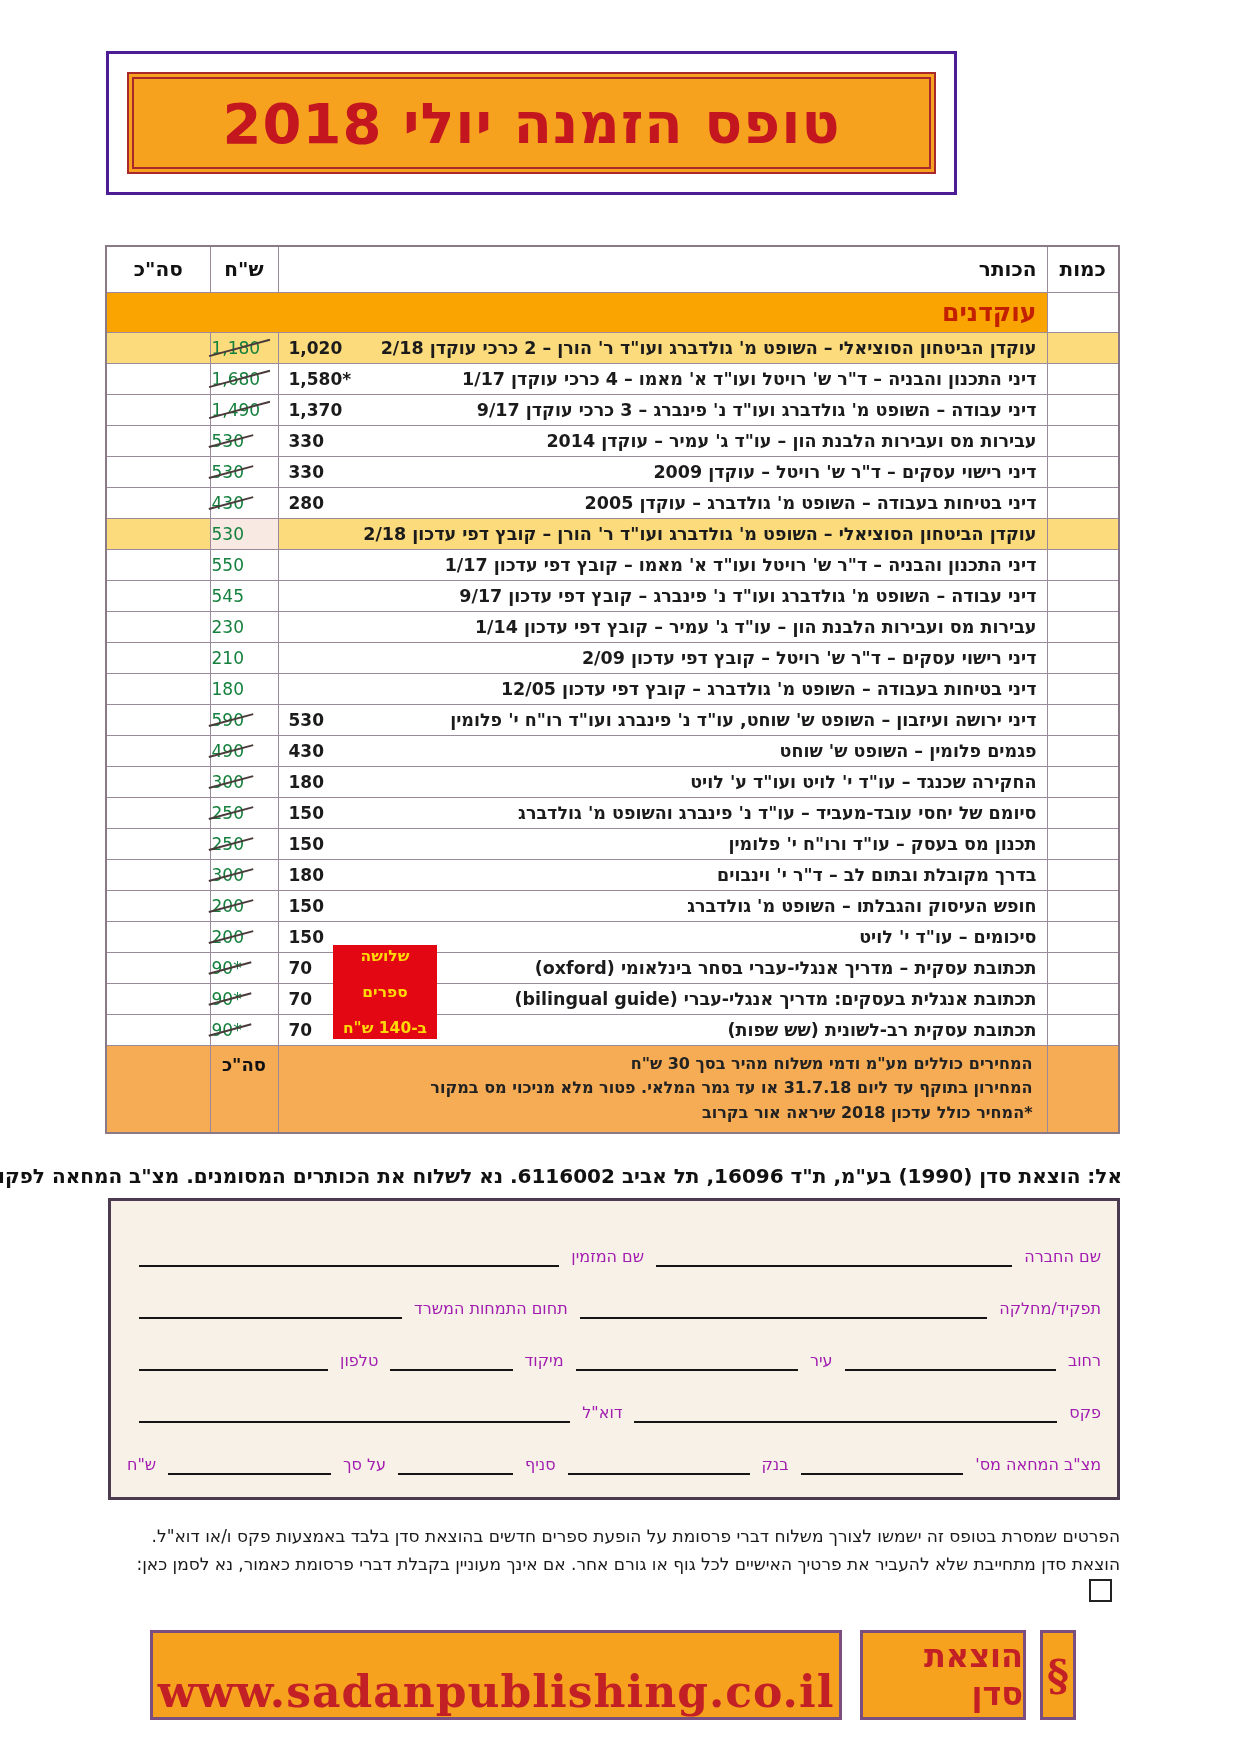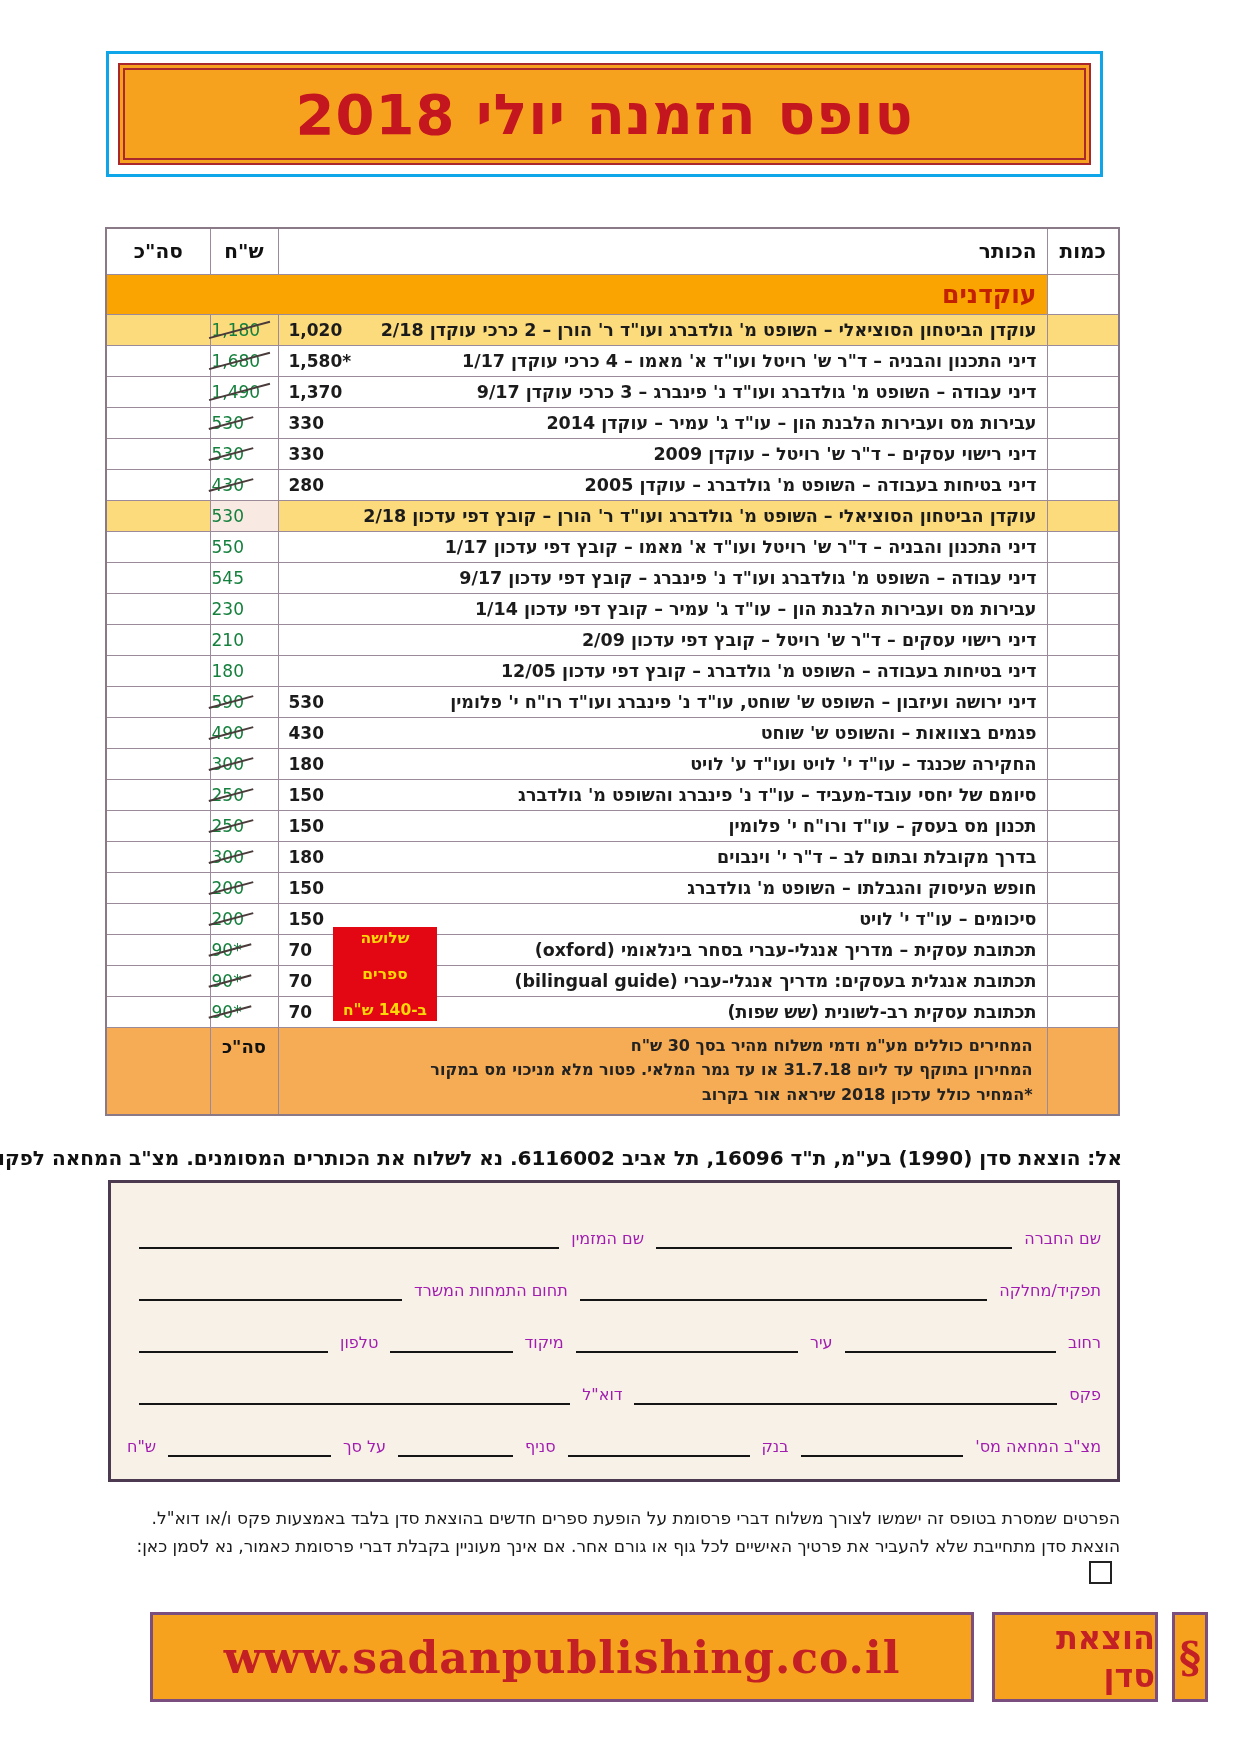--- a/index.html
+++ b/index.html
@@ -1,19 +1,19 @@
 <!DOCTYPE html>
 <html lang="he"><head>
 <meta charset="utf-8">
 <style>
   html,body{margin:0;padding:0;background:#ffffff;}
   body{width:1240px;height:1754px;font-family:"DejaVu Sans",sans-serif;position:relative;overflow:hidden;}
 
   
-  .top-banner{margin:51px 0 0 106px;width:997px;box-sizing:border-box;border:3px solid #0ea5e9;background:#fff;padding:9px;}
+  .top-banner{margin:51px 0 0 106px;width:851px;box-sizing:border-box;border:3px solid #4c1d95;background:#fff;padding:18px;}
   .tb-red{background:#F6A21E;border:2px solid #A8282C;padding:3px;}
   .tb-red2{border:2px solid #A8282C;height:88px;display:flex;align-items:center;justify-content:center;}
   .tb-text{color:#C4161F;font-size:56px;font-weight:bold;direction:rtl;letter-spacing:1px;white-space:nowrap;}
 
   
   .table-wrap{position:relative;margin:50px 0 0 105px;width:1015px;}
   table.price{border-collapse:collapse;width:100%;table-layout:fixed;direction:rtl;border:2px solid #8a7a88;}
   table.price td{border:1px solid #9b8a99;box-sizing:border-box;}
   col.c-qty{width:72px;}  col.c-title{width:769px;}  col.c-shekel{width:68px;}  col.c-total{width:104px;}
   tr.head td{height:46px;font-weight:bold;font-size:20px;color:#111;background:#fff;text-align:center;vertical-align:middle;}
@@ -46,21 +46,21 @@
   .f-label{font-size:16px;font-weight:normal;color:#a21caf;white-space:nowrap;line-height:1;padding-bottom:2px;}
   .f-line{border-bottom:2px solid #151515;align-self:stretch;margin:0 12px;}
 
   
   .privacy{margin:22px 8px 0 110px;width:1010px;direction:rtl;text-align:right;font-size:17px;color:#1a1a1a;line-height:1.65;}
   .checkbox{display:inline-block;width:19px;height:19px;border:2px solid #222;vertical-align:-4px;margin-right:8px;background:#fff;}
 
   
   .bot{margin:24px 0 0 150px;display:flex;direction:ltr;align-items:stretch;height:90px;}
   .bot-box{background:#F6A21E;border:3px solid #7A4E7E;box-sizing:border-box;display:flex;align-items:center;justify-content:center;}
-  .bot-url{width:824px;}
+  .bot-url{width:692px;align-items:flex-end;}
   .bot-pub{width:166px;margin-left:18px;}
   .bot-sym{width:36px;margin-left:14px;}
   .bot-url span{font-family:"DejaVu Serif",serif;font-weight:bold;font-size:44px;color:#C32026;letter-spacing:1px;}
   .bot-pub span{font-size:32px;font-weight:bold;color:#C32026;direction:rtl;}
   .bot-sym span{font-family:"DejaVu Serif",serif;font-size:42px;font-weight:bold;color:#C32026;}
 </style>
 </head>
 <body>
 
 <div class="top-banner">
@@ -226,21 +226,21 @@
               <span class="t-new">530</span>
             </div>
           </td>
           <td class="shekel"><span class="strike">590</span></td>
           <td class="total"></td>
         </tr>
         <tr class="row">
           <td class="qty"></td>
           <td class="title-cell">
             <div class="tflex">
-              <span class="t-title">פגמים בצוואות – והשופט ש' שוחט</span>
+              <span class="t-title">פגמים פלומין – השופט ש' שוחט</span>
               <span class="t-new">430</span>
             </div>
           </td>
           <td class="shekel"><span class="strike">490</span></td>
           <td class="total"></td>
         </tr>
         <tr class="row">
           <td class="qty"></td>
           <td class="title-cell">
             <div class="tflex">

